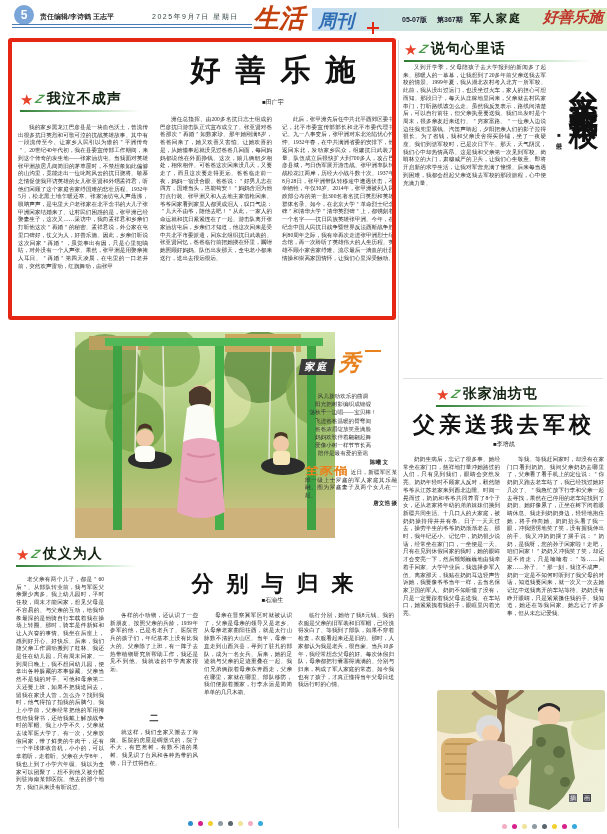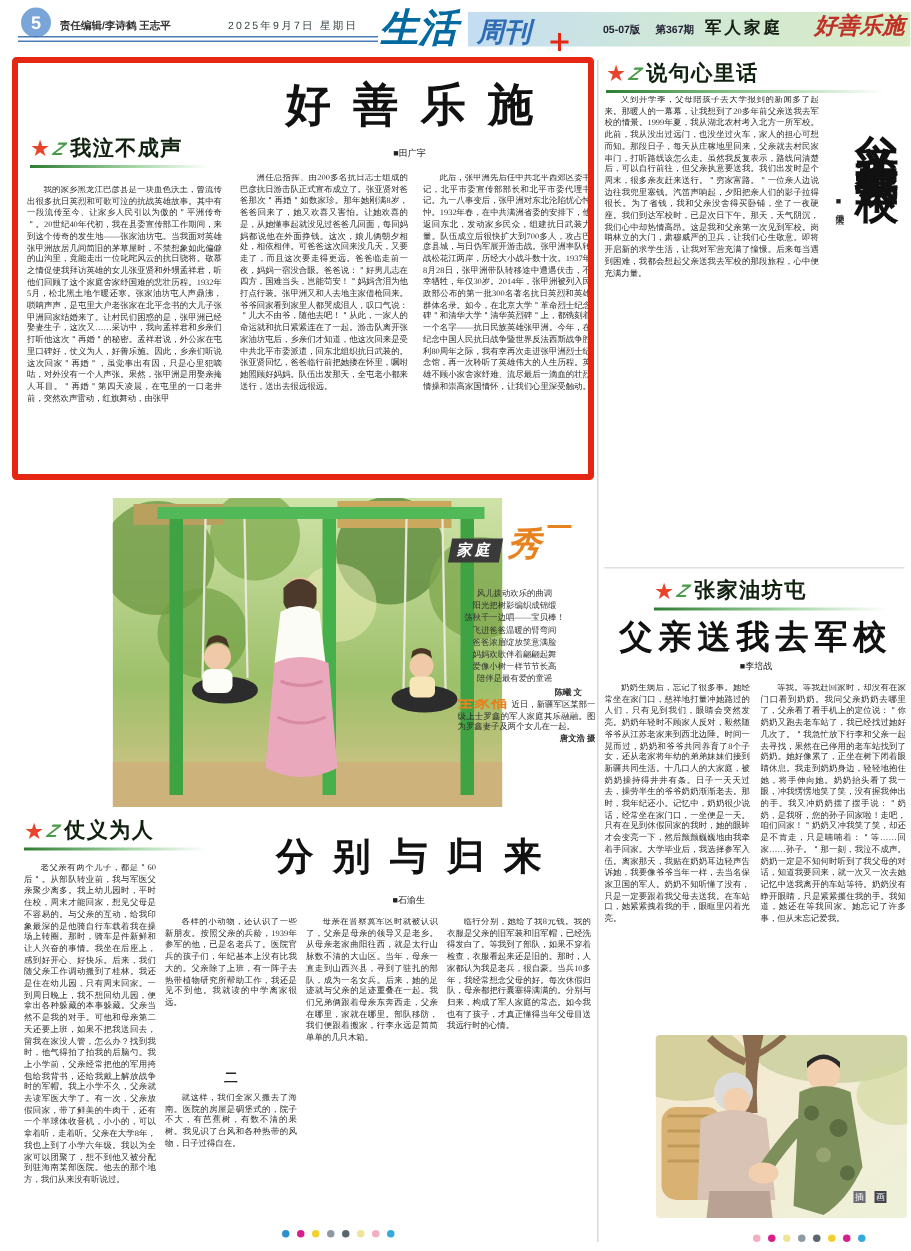--- a/index.html
+++ b/index.html
@@ -7,21 +7,21 @@
   body { position:relative; background:#ffffff; font-family:"Liberation Sans",sans-serif; overflow:hidden; }
   .abs { position:absolute; }
   .body-text { font-family:"Liberation Serif",serif; font-size:5.6px; line-height:7.7px; text-align:justify; color:#2b2b2b; overflow:hidden; }
   .indent { text-indent:11px; }
   
   .page-circle { width:20px; height:20px; border-radius:50%; background:#7aa5d8; color:#fff; font-weight:bold; font-size:12px; text-align:center; line-height:20px; }
   .hdr-small { font-size:7px; font-weight:bold; color:#333; }
   .hdr-date { font-size:7px; color:#344; letter-spacing:1.5px; }
   .hdr-rule { height:1px; background:#4a7cb8; }
   .band { background:linear-gradient(to right,#c5ddf2 0%,#cfe7d8 45%,#d9ecc4 100%); }
-  .life { font-size:26px; font-weight:bold; font-style:italic; color:#0369a1; font-family:"Liberation Serif",serif; }
+  .life { font-size:26px; font-weight:bold; font-style:italic; color:#c2410c; font-family:"Liberation Serif",serif; }
   .weekly { font-size:18px; font-weight:bold; font-style:italic; color:#2e6db4; font-family:"Liberation Serif",serif; }
   .paper-logo { font-family:"Liberation Serif",serif; font-style:italic; font-weight:bold; color:#c03127; font-size:15px; }
   
   .badge { display:flex; align-items:center; gap:3px; }
   .star { color:#e8432b; font-size:15px; line-height:1; }
   .zmark { color:#4a9a4a; font-weight:bold; font-style:italic; font-size:12px; transform:skewX(-18deg); display:inline-block; }
   .badge-label { font-weight:bold; font-size:14px; color:#10210f; letter-spacing:1px; }
   .badge-line { height:2px; background:linear-gradient(to right,#2e7d32,#a5d6a7 55%,rgba(255,255,255,0) 95%); margin-top:2px; }
   
   .main-title { font-family:"Liberation Serif",serif; font-weight:bold; color:#111; text-align:center; }
@@ -29,21 +29,21 @@
   .vtitle { writing-mode:vertical-rl; font-family:"Liberation Serif",serif; font-weight:bold; font-size:29px; letter-spacing:5px; color:#111; }
   .vauthor { writing-mode:vertical-rl; font-family:"Liberation Serif",serif; font-size:6px; color:#222; }
   
   .anno-box { border:4px solid #e42613; border-radius:3px; z-index:60; pointer-events:none; }
   .anno-cross { z-index:61; }
   .anno-cross::before { content:""; position:absolute; left:5px; top:0; width:2px; height:12px; background:#e42613; }
   .anno-cross::after { content:""; position:absolute; left:0; top:5px; width:12px; height:2px; background:#e42613; }
   
   .dot { width:5px; height:5px; border-radius:50%; display:inline-block; margin:0 2.5px; }
   .divider-num { font-family:"Liberation Serif",serif; font-weight:bold; font-size:9px; text-align:center; color:#222; margin:4px 0; }
-  .caption-tag { color:#e8821e; font-weight:bold; font-size:11px; font-family:Liberation Mono, monospace; margin-right:3px; }
+  .caption-tag { color:#e8821e; font-weight:bold; font-size:14px; font-family:Liberation Serif, serif; margin-right:3px; }
   .credit { text-align:right; font-weight:bold; }
   .poem-line { font-family:"Liberation Serif",serif; font-size:5.6px; line-height:8.2px; color:#333; text-align:center; }
   .fam-logo-box { background:#3a3a3a; color:#fff; font-weight:bold; font-size:10px; padding:1px 5px; transform:skewX(-10deg); display:inline-block; letter-spacing:2px; }
   .fam-logo-xiu { color:#e8821e; font-weight:bold; font-size:22px; font-family:"Liberation Serif",serif; font-style:italic; }
   .rule-v { width:1px; background:#d8d8d8; }
   .rule-h { height:1px; background:#e0e0e0; }
 </style>
 </head>
 <body>
 
@@ -147,21 +147,21 @@
 </div>
 
 <div class="abs" style="left:16px;top:545px;width:128px;">
   <div class="badge">
     <span class="star">★</span>
     <span class="zmark">Z</span>
     <span class="badge-label">仗义为人</span>
   </div>
   <div class="badge-line"></div>
 </div>
-<div class="abs main-title" style="left:150px;top:554px;width:245px;font-size:25px;letter-spacing:13px;text-indent:13px;">分别与归来</div>
+<div class="abs main-title" style="left:150px;top:569px;width:245px;font-size:22px;letter-spacing:13px;text-indent:13px;">分别与归来</div>
 <div class="abs author" style="left:150px;top:596px;width:245px;">■石渝生</div>
 
 <div class="abs body-text indent" style="left:16px;top:576px;width:88px;height:254px;">老父亲有两个儿子，都是＂60后＂。从部队转业前，我与军医父亲聚少离多。我上幼儿园时，平时住校，周末才能回家，想见父母是不容易的。与父亲的互动，给我印象最深的是他骑自行车载着我在操场上转圈。那时，骑车是件新鲜和让人兴奋的事情。我坐在后座上，感到好开心、好快乐。后来，我们随父亲工作调动搬到了桂林。我还是住在幼儿园，只有周末回家。一到周日晚上，我不想回幼儿园，便拿出各种躲藏的本事躲藏。父亲当然不是我的对手。可他和母亲第二天还要上班，如果不把我送回去，留我在家没人管，怎么办？找到我时，他气得拍了拍我的后脑勺。我上小学前，父亲经常把他的军用挎包给我背书，还给我戴上解放战争时的军帽。我上小学不久，父亲就去读军医大学了。有一次，父亲放假回家，带了鲜美的牛肉干，还有一个半球体收音机，小小的，可以拿着听，走着听。父亲在大学8年，我也上到了小学六年级。我以为全家可以团聚了，想不到他又被分配到驻海南某部医院。他去的那个地方，我们从来没有听说过。</div>
 <div class="abs" style="left:110px;top:612px;width:88px;height:218px;overflow:hidden;">
   <div class="body-text indent" style="height:96px;">各样的小动物，还认识了一些新朋友。按照父亲的兵龄，1939年参军的他，已是名老兵了。医院官兵的孩子们，年纪基本上没有比我大的。父亲除了上班，有一阵子去热带植物研究所帮助工作，我还是见不到他。我就读的中学离家很远。</div>
   <div class="divider-num">二</div>
   <div class="body-text indent" style="height:96px;">就这样，我们全家又搬去了海南。医院的房屋是碉堡式的，院子不大，有芭蕉树，有数不清的果树。我见识了台风和各种热带的风物，日子过得自在。</div>
 </div>
 <div class="abs body-text indent" style="left:204px;top:612px;width:88px;height:218px;">母亲在晋察冀军区时就被认识了，父亲是母亲的领导又是老乡。从母亲老家曲阳往西，就是太行山脉数不清的大山区。当年，母亲一直走到山西兴县，寻到了驻扎的部队，成为一名女兵。后来，她的足迹就与父亲的足迹重叠在一起。我们兄弟俩跟着母亲东奔西走，父亲在哪里，家就在哪里。部队移防，我们便跟着搬家，行李永远是简简单单的几只木箱。</div>
 <div class="abs body-text indent" style="left:298px;top:612px;width:96px;height:218px;">临行分别，她给了我8元钱。我的衣服是父亲的旧军装和旧军帽，已经洗得发白了。等我到了部队，如果不穿着检查，衣服看起来还是旧的。那时，人家都认为我是老兵，很自豪。当兵10多年，我经常想念父母的好。每次休假归队，母亲都把行囊塞得满满的。分别与归来，构成了军人家庭的常态。如今我也有了孩子，才真正懂得当年父母目送我远行时的心情。</div>

